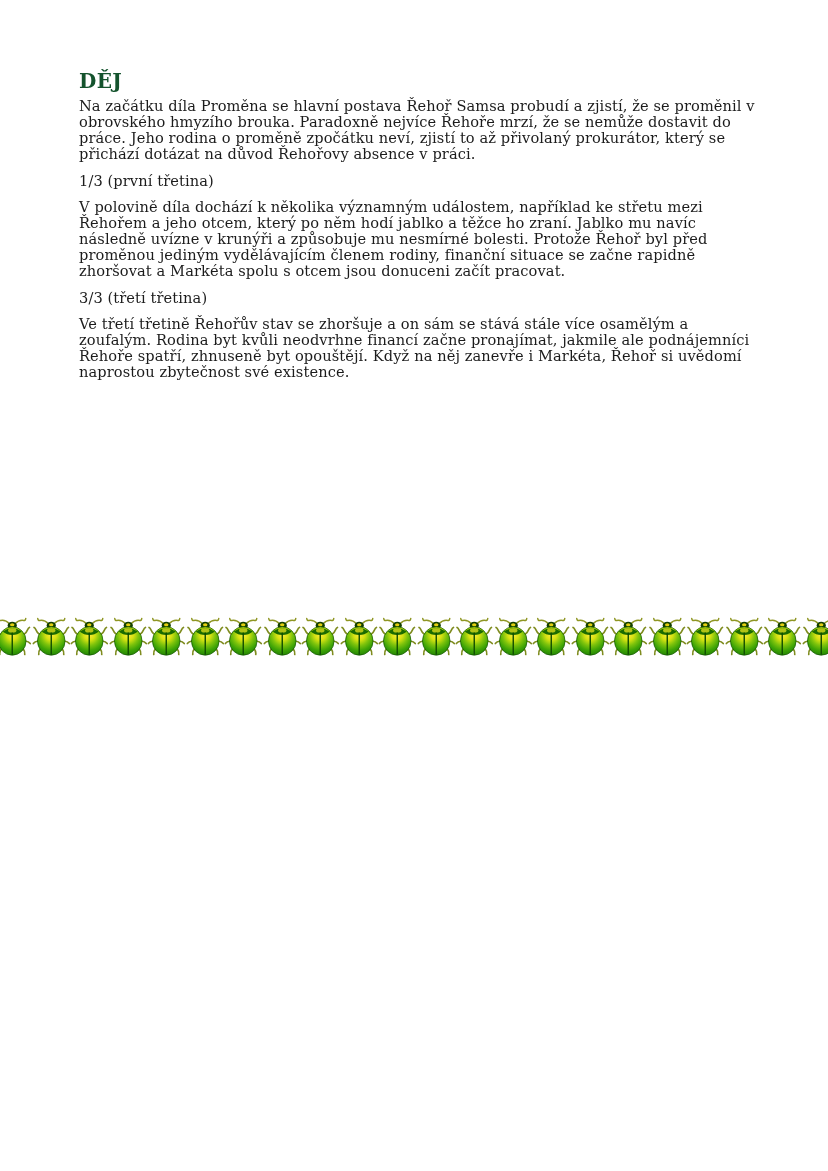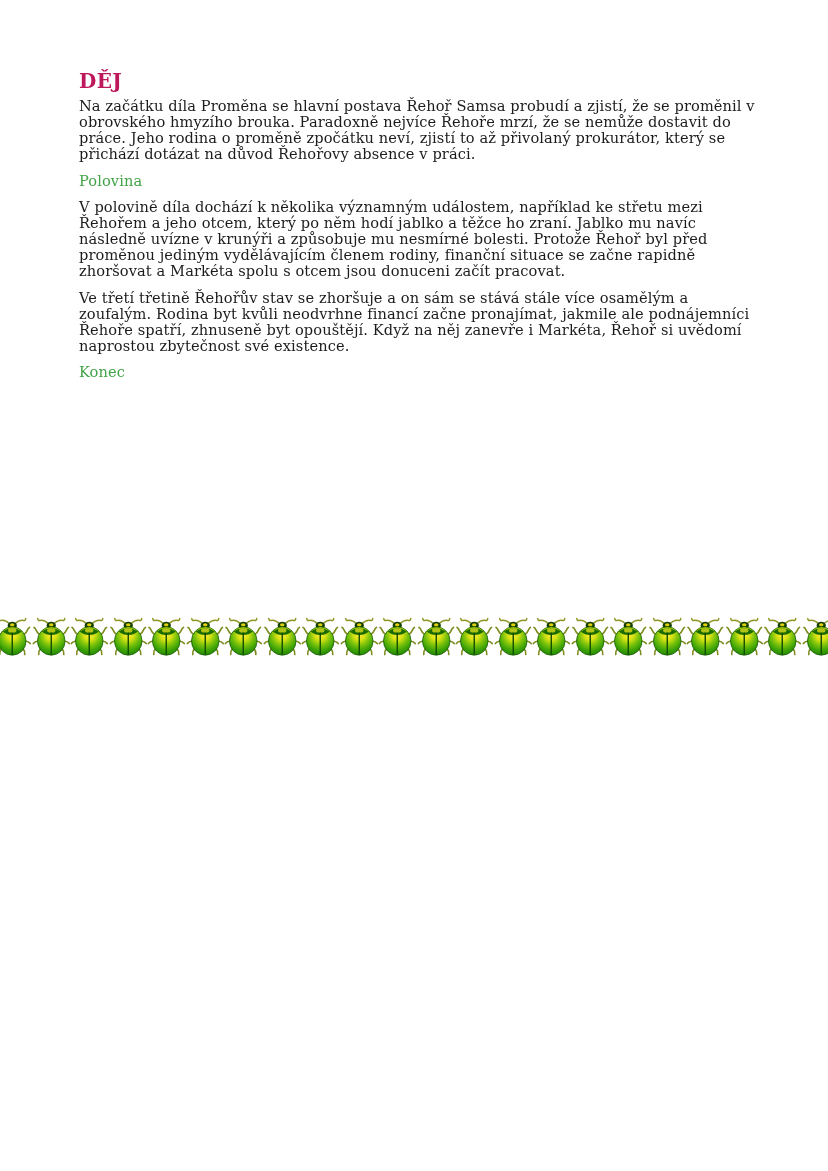--- a/index.html
+++ b/index.html
@@ -17,21 +17,21 @@
     left: 79px;
     top: 70px;
     width: 676px;
   }
   .doc-title {
     font-size: 20px;
     line-height: 22px;
     font-weight: 700;
     margin: 0 0 6px 0;
     letter-spacing: 0.3px;
-    color: #be185d;
+    color: #14532d;
   }
   .para, .subhead {
     font-size: 14.6px;
     line-height: 16px;
     margin: 0 0 10.5px 0;
     letter-spacing: 0.1px;
   }
   .subhead.green { color: #42a347; }
   .beetle-row {
     position: absolute;
@@ -83,24 +83,24 @@
 
       <line x1="19" y1="16.5" x2="19" y2="38.8" stroke="#0f4d00" stroke-width="1.4"></line>
     </symbol>
   </defs>
 </svg>
 
 <div class="page">
   <main class="content">
     <h1 class="doc-title">DĚJ</h1>
     <p class="para">Na začátku díla Proměna se hlavní postava Řehoř Samsa probudí a zjistí, že se proměnil v obrovského hmyzího brouka. Paradoxně nejvíce Řehoře mrzí, že se nemůže dostavit do práce. Jeho rodina o proměně zpočátku neví, zjistí to až přivolaný prokurátor, který se přichází dotázat na důvod Řehořovy absence v práci.</p>
-    <p class="subhead green">Polovina</p>
+    <p class="subhead">1/3 (první třetina)</p>
     <p class="para">V polovině díla dochází k několika významným událostem, například ke střetu mezi Řehořem a jeho otcem, který po něm hodí jablko a těžce ho zraní. Jablko mu navíc následně uvízne v krunýři a způsobuje mu nesmírné bolesti. Protože Řehoř byl před proměnou jediným vydělávajícím členem rodiny, finanční situace se začne rapidně zhoršovat a Markéta spolu s otcem jsou donuceni začít pracovat.</p>
+    <p class="subhead">3/3 (třetí třetina)</p>
     <p class="para">Ve třetí třetině Řehořův stav se zhoršuje a on sám se stává stále více osamělým a zoufalým. Rodina byt kvůli neodvrhne financí začne pronajímat, jakmile ale podnájemníci Řehoře spatří, zhnuseně byt opouštějí. Když na něj zanevře i Markéta, Řehoř si uvědomí naprostou zbytečnost své existence.</p>
-    <p class="subhead green">Konec</p>
   </main>
   <div class="beetle-row">
       <svg class="beetle" viewBox="0 0 38 42">
         <use href="#beetle-sym"></use>
       </svg>
       <svg class="beetle" viewBox="0 0 38 42">
         <use href="#beetle-sym"></use>
       </svg>
       <svg class="beetle" viewBox="0 0 38 42">
         <use href="#beetle-sym"></use>

